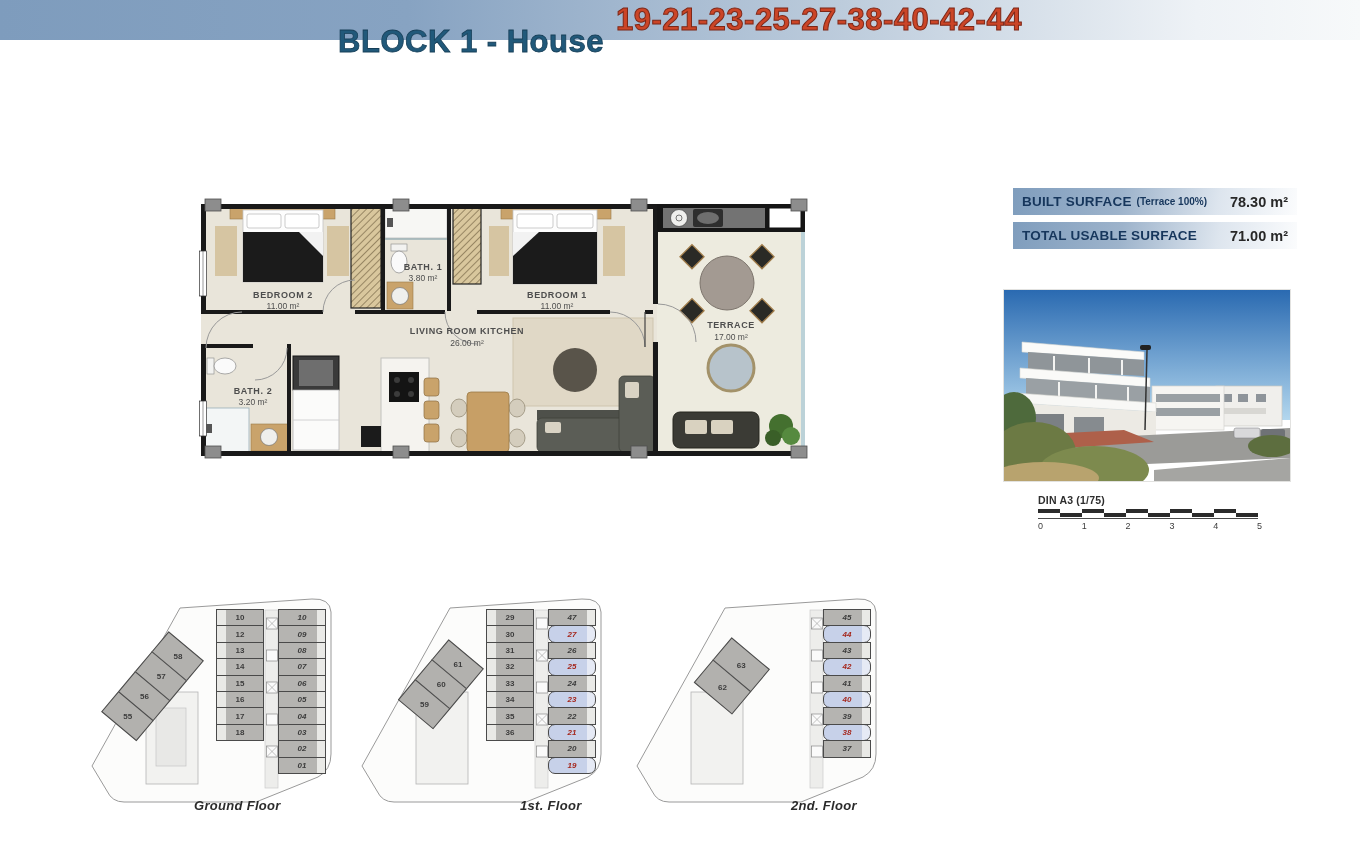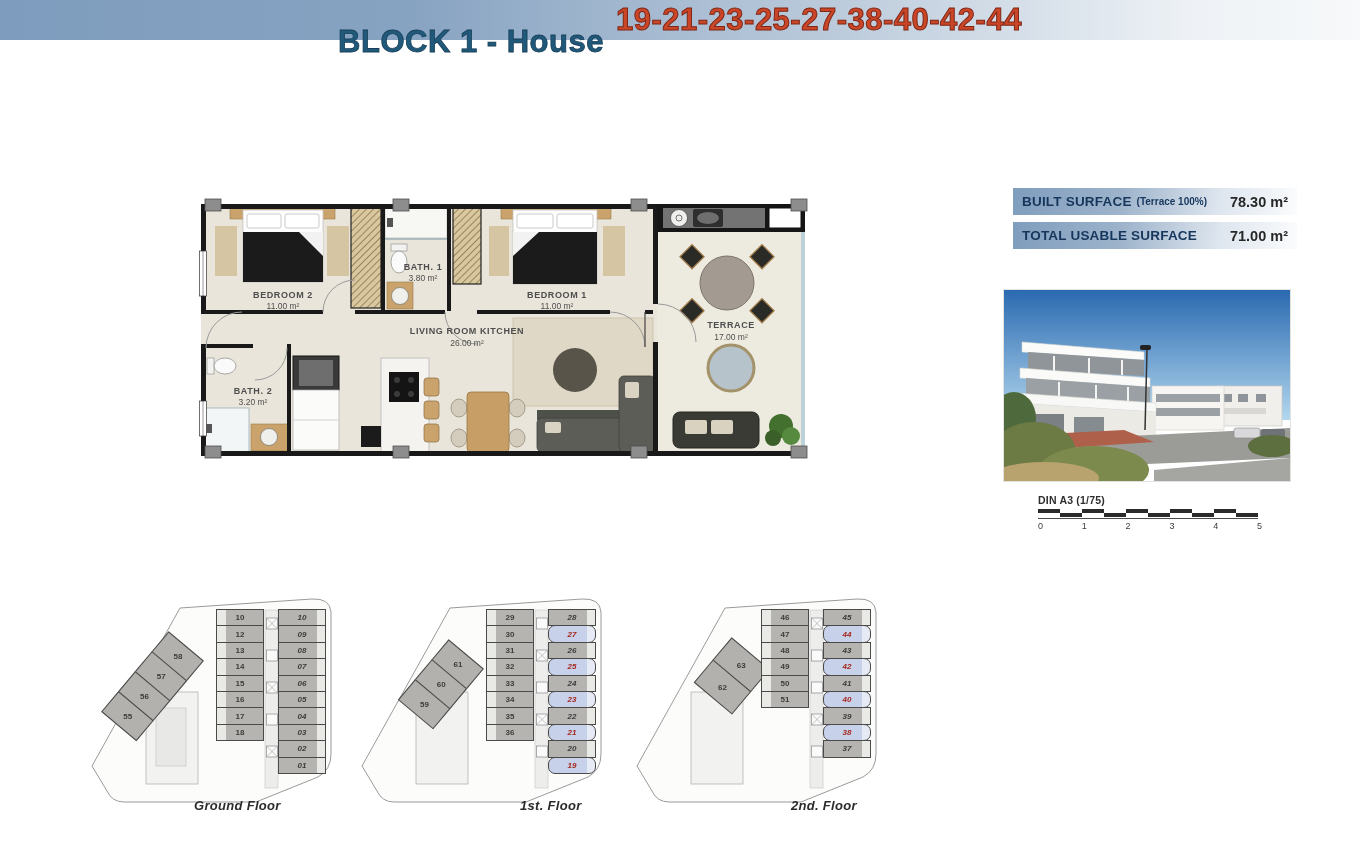--- a/index.html
+++ b/index.html
@@ -474,21 +474,21 @@
         </div>
         <div class="ucell lc">
           <span>35</span>
         </div>
         <div class="ucell lc">
           <span>36</span>
         </div>
       </div>
     <div class="col col-right">
         <div class="ucell rc">
-          <span>28</span>
+          <span>47</span>
         </div>
         <div class="ucell rc hl">
           <span>27</span>
         </div>
         <div class="ucell rc">
           <span>26</span>
         </div>
         <div class="ucell rc hl">
           <span>25</span>
         </div>
@@ -534,40 +534,20 @@
       </g>
     </svg>
     <div class="diag">
         <div class="ucell dc">
           <span>63</span>
         </div>
         <div class="ucell dc">
           <span>62</span>
         </div>
       </div>
-    <div class="col col-left">
-        <div class="ucell lc">
-          <span>46</span>
-        </div>
-        <div class="ucell lc">
-          <span>47</span>
-        </div>
-        <div class="ucell lc">
-          <span>48</span>
-        </div>
-        <div class="ucell lc">
-          <span>49</span>
-        </div>
-        <div class="ucell lc">
-          <span>50</span>
-        </div>
-        <div class="ucell lc">
-          <span>51</span>
-        </div>
-      </div>
     <div class="col col-right">
         <div class="ucell rc">
           <span>45</span>
         </div>
         <div class="ucell rc hl">
           <span>44</span>
         </div>
         <div class="ucell rc">
           <span>43</span>
         </div>

